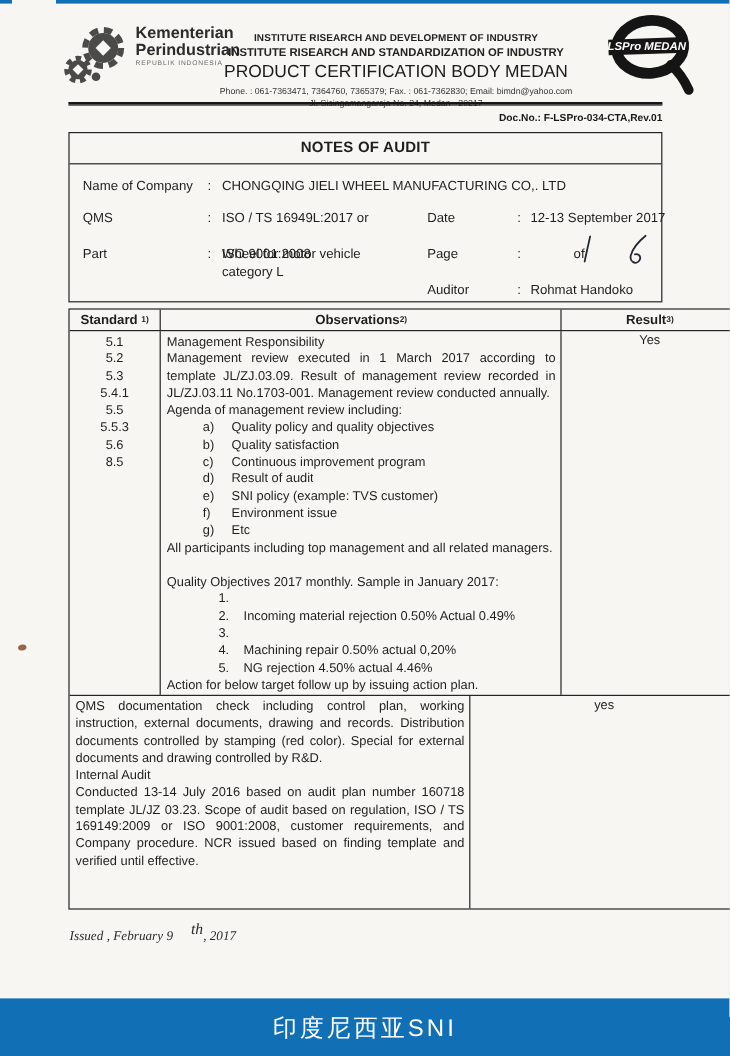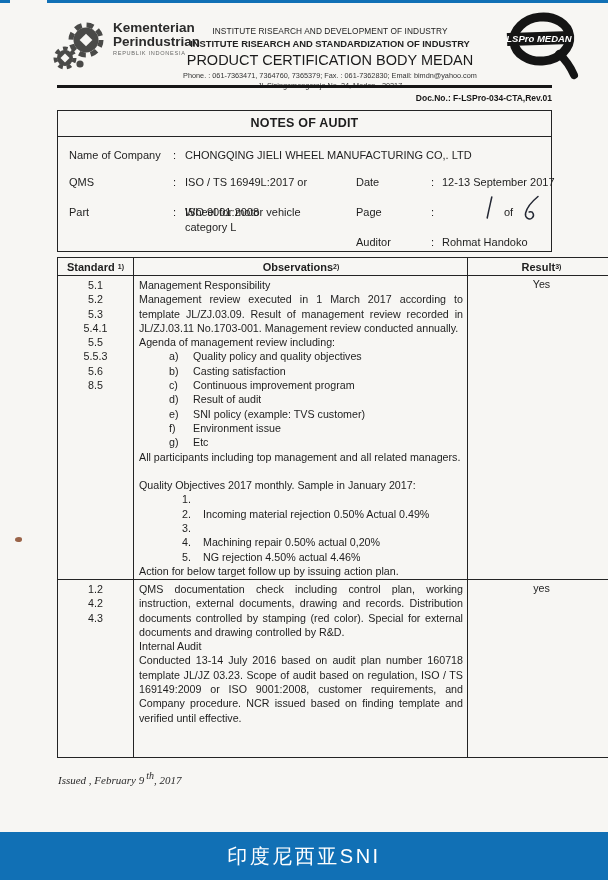--- a/index.html
+++ b/index.html
@@ -14,21 +14,21 @@
   
   .topbar{position:absolute;top:0;left:0;width:608px;height:3px;
     background:linear-gradient(90deg,var(--accent-blue) 0 10px,transparent 10px 47px,var(--accent-blue) 47px)}
 
   
   .ministry{position:absolute;left:52px;top:21px;display:flex;align-items:flex-start;gap:7px}
   .ministry-text .mline{font-weight:bold;font-size:13.5px;line-height:13.5px;color:#2b2b2b}
   .ministry-text .msub{font-size:5.6px;letter-spacing:.7px;color:#6a6a68;margin-top:2px}
 
   .org-block{position:absolute;left:148px;top:26px;width:364px;text-align:center;color:#222}
-  .org1{font-size:8.3px;font-weight:normal;letter-spacing:.1px}
+  .org1{font-size:8.3px;font-weight:bold;letter-spacing:.1px}
   .org2{font-size:9.4px;font-weight:bold;margin-top:2px}
   .org3{font-size:14.5px;margin-top:3px;color:#1b1b1b}
   .contact{font-size:7.3px;margin-top:3px;color:#333}
   .addr{font-size:7.3px;margin-top:1px;color:#333}
 
   .lspro{position:absolute;left:500px;top:9px}
 
   .double-rule{position:absolute;left:57px;top:85px;width:495px;height:3px;
     border-top:2.5px solid #161616;border-bottom:1.5px solid #161616}
   .docno{position:absolute;right:56px;top:93px;font-size:8.5px;font-weight:bold;color:#161616}
@@ -40,21 +40,21 @@
   .fields{position:relative;height:114px;font-size:11px}
   .frow{position:absolute;left:0;right:0;height:14px;line-height:14px}
   .flabel{position:absolute;left:11px}
   .fcolon{position:absolute;left:115px}
   .fvalue{position:absolute;left:127px;white-space:nowrap}
   .flabel-r{position:absolute;left:298px}
   .fcolon-r{position:absolute;left:373px}
   .fvalue-r{position:absolute;left:384px;white-space:nowrap}
   .hand{position:absolute}
   .hand .sr{position:absolute;opacity:0;font-size:1px}
-  .page-of{position:absolute;left:446px;top:0}
+  .page-of{position:absolute;left:420px;top:0}
 
   
   .audit-table{position:absolute;left:57px;top:257px;width:559px;border:1.5px solid #242424;font-size:10.7px}
   .trow{display:flex}
   .cell{overflow:hidden}
   .cstd{width:76px;border-right:1.3px solid #242424}
   .cobs{width:334px;border-right:1.3px solid #242424;padding:2px 4px 0 5px}
   .cres{flex:1}
   .thead{height:18px;border-bottom:1.5px solid #242424;font-weight:bold;font-size:11px}
   .thead .cell{display:flex;align-items:center;justify-content:center;padding-top:0}
@@ -69,21 +69,21 @@
   .obs-spacer{height:14.3px}
   .obs-li{display:flex}
   .obs-li .mk{flex:none}
   .obs-li .tx{white-space:nowrap;overflow:hidden}
   .alpha .mk{margin-left:30px;width:24px}
   .num .mk{margin-left:43px;width:21px}
 
   
   .issued{position:absolute;left:58px;top:774px;font-family:"Liberation Serif",serif;
     font-style:italic;font-size:11px;color:#2a2a2a}
-  .issued sup{font-size:10px;margin-left:2px}
+  .issued sup{font-size:13px;margin-left:15px}
 
   .ink-dot{position:absolute;left:15px;top:537px;width:7px;height:5px;background:#8a4a2a;
     border-radius:60% 45% 55% 45%;opacity:.85}
 
   .banner{position:absolute;left:0;bottom:0;width:608px;height:48px;background:var(--accent-blue);
     display:flex;align-items:center;justify-content:center}
   .banner span{color:#fff;font-weight:normal;font-size:20px;letter-spacing:2.5px;font-family:"Liberation Sans",sans-serif}
 </style>
 </head>
 <body>
@@ -220,21 +220,21 @@
       <div class="cell cobs obs">
           <div class="obs-line">Management Responsibility</div>
           <div class="obs-just">Management review executed in 1 March 2017 according to template JL/ZJ.03.09. Result of management review recorded in JL/ZJ.03.11 No.1703-001. Management review conducted annually.</div>
           <div class="obs-line">Agenda of management review including:</div>
           <div class="obs-li alpha">
             <span class="mk">a)</span>
             <span class="tx">Quality policy and quality objectives</span>
           </div>
           <div class="obs-li alpha">
             <span class="mk">b)</span>
-            <span class="tx">Casting satisfaction</span>
+            <span class="tx">Quality satisfaction</span>
           </div>
           <div class="obs-li alpha">
             <span class="mk">c)</span>
             <span class="tx">Continuous improvement program</span>
           </div>
           <div class="obs-li alpha">
             <span class="mk">d)</span>
             <span class="tx">Result of audit</span>
           </div>
           <div class="obs-li alpha">
@@ -269,25 +269,20 @@
           <div class="obs-li num">
             <span class="mk">5.</span>
             <span class="tx">NG rejection 4.50% actual 4.46%</span>
           </div>
           <div class="obs-line">Action for below target follow up by issuing action plan.</div>
         </div>
       <div class="cell cres resval">Yes</div>
     </div>
 
     <div class="trow tbody2">
-      <div class="cell cstd stds">
-          <div class="std-line">1.2</div>
-          <div class="std-line">4.2</div>
-          <div class="std-line">4.3</div>
-        </div>
       <div class="cell cobs obs">
           <div class="obs-just">QMS documentation check including control plan, working instruction, external documents, drawing and records. Distribution documents controlled by stamping (red color). Special for external documents and drawing controlled by R&amp;D.</div>
           <div class="obs-line">Internal Audit</div>
           <div class="obs-just">Conducted 13-14 July 2016 based on audit plan number 160718 template JL/JZ 03.23. Scope of audit based on regulation, ISO / TS 169149:2009 or ISO 9001:2008, customer requirements, and Company procedure. NCR issued based on finding template and verified until effective.</div>
         </div>
       <div class="cell cres resval">yes</div>
     </div>
   </section>
 
   <div class="issued">

